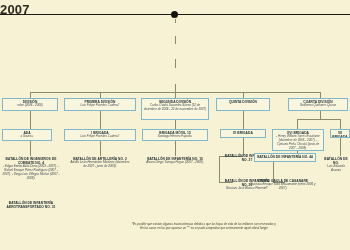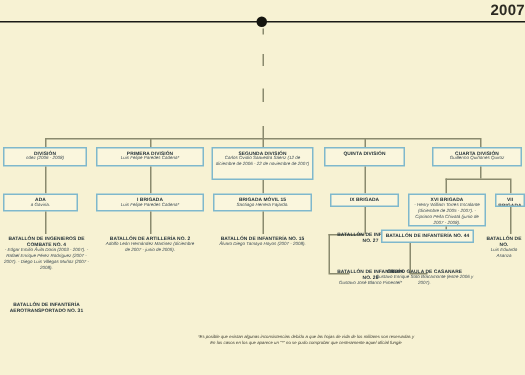--- a/index.html
+++ b/index.html
@@ -19,22 +19,22 @@
     left: 0; top: 0;
     width: 350px;
     height: 250px;
   }
 
   
   .year-label {
     position: absolute;
     left: 0; right: 0;
     top: 2px;
-    text-align: right;
-    font-size: 10px;
+    text-align: left;
+    font-size: 13px;
     font-weight: bold;
     color: #2c2a22;
     letter-spacing: .2px;
   }
   .timeline-bar {
     position: absolute;
     left: 0;
     top: 13.5px;
     width: 350px;
     height: 1.6px;

